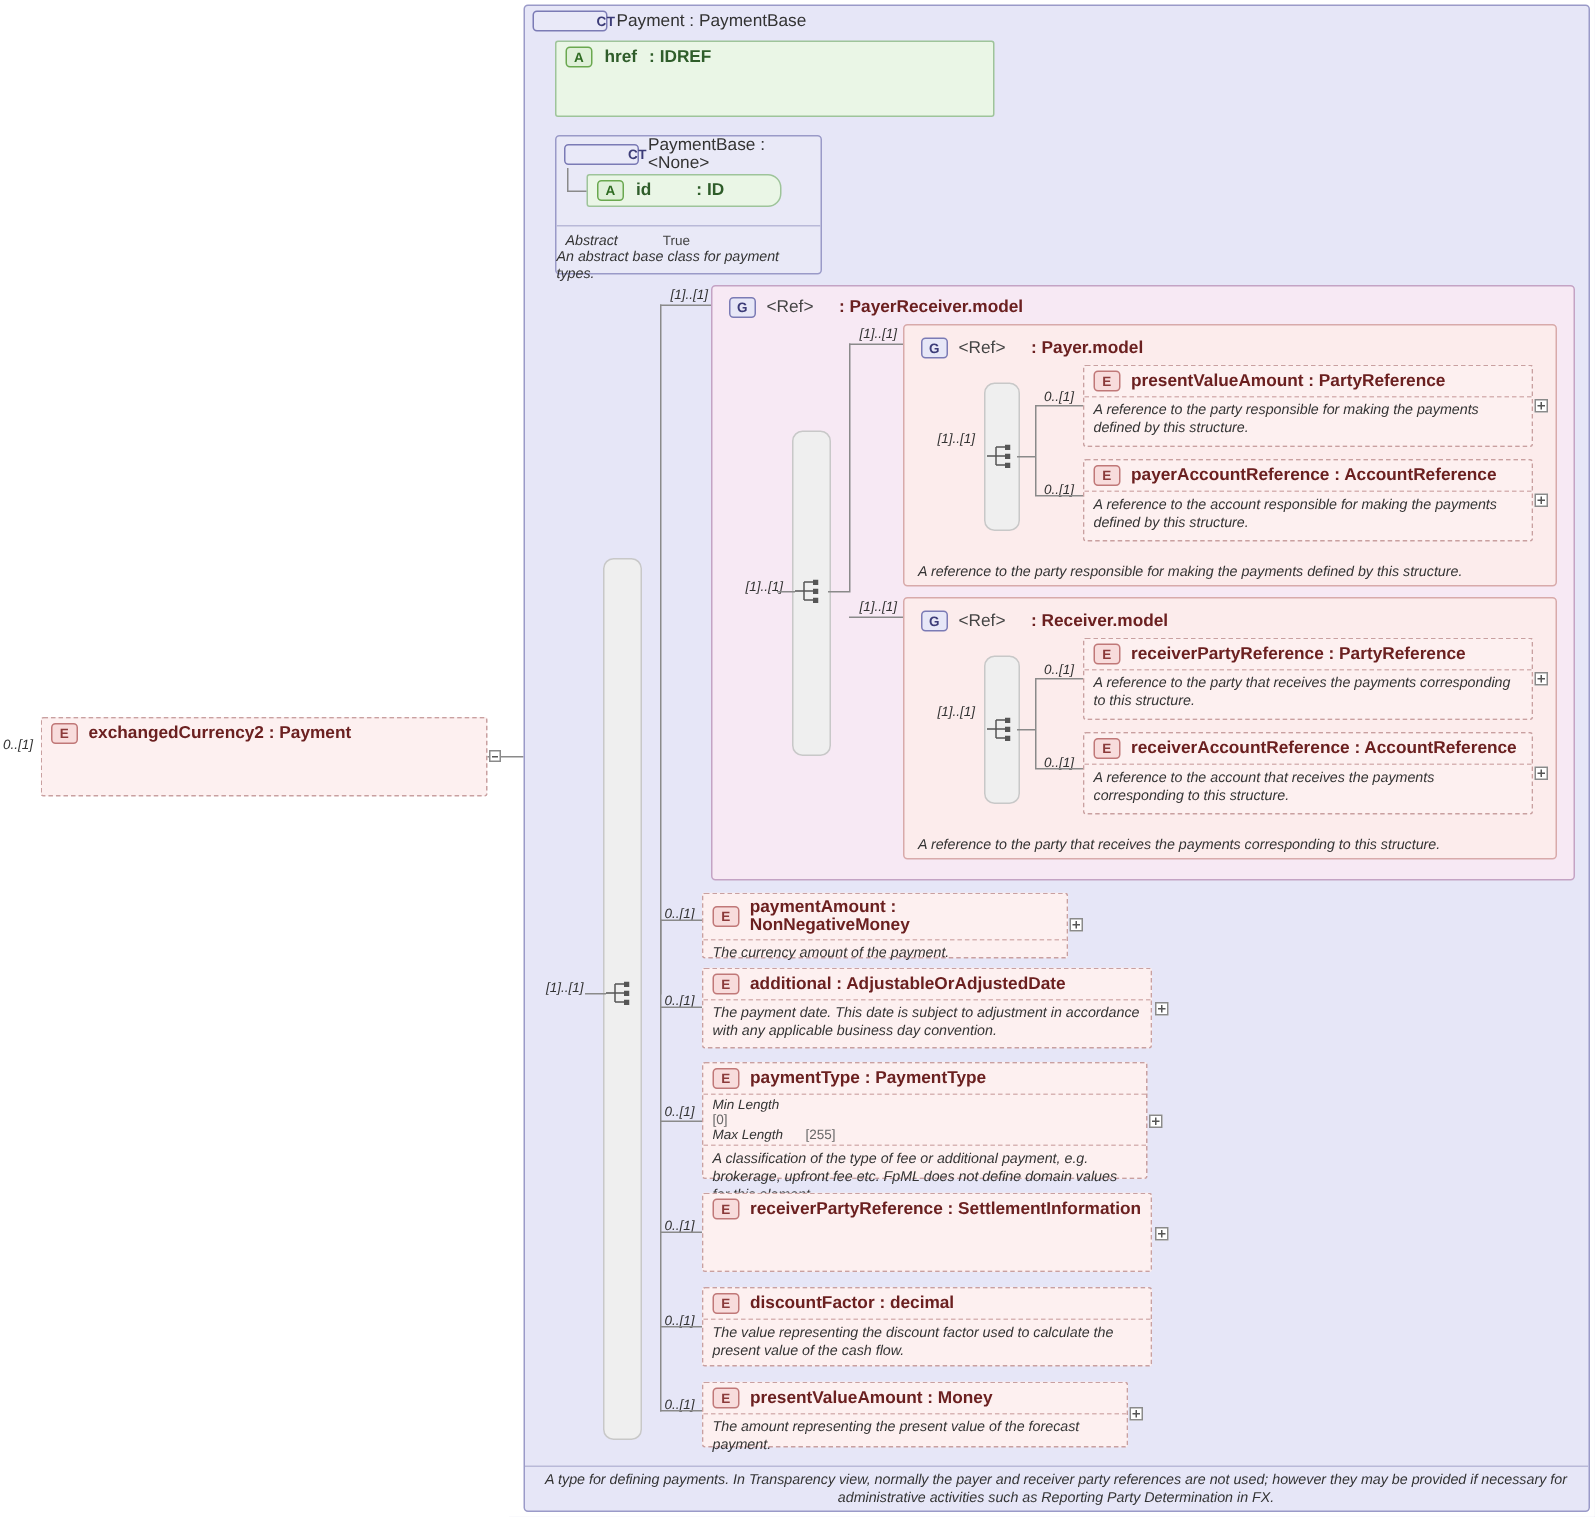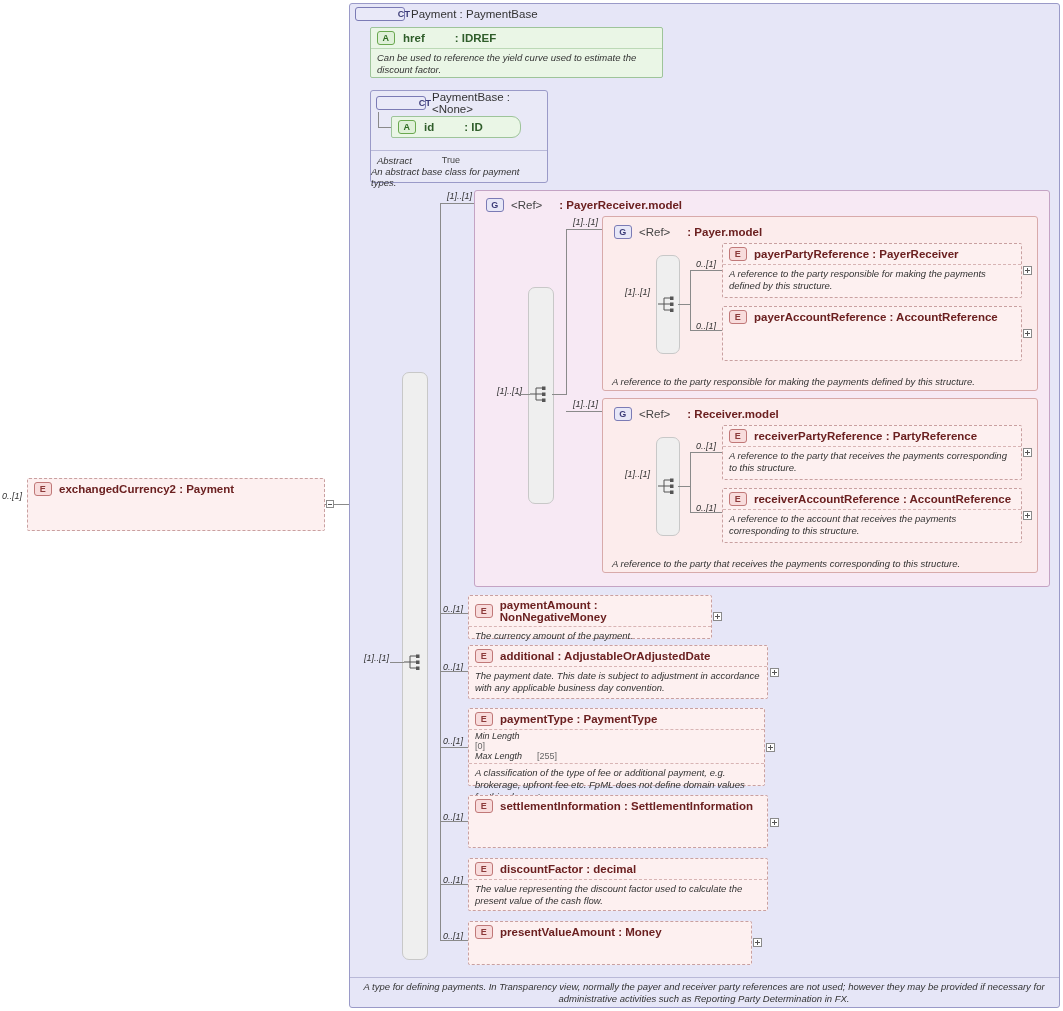--- a/index.html
+++ b/index.html
@@ -226,23 +226,22 @@
 
   <div class="abs title-row" style="left:355px; top:6px; width:400px; height:16px;">
     <span class="badge badge-ct">CT</span>
     <span>Payment : PaymentBase</span>
   </div>
 
   <div class="abs attr-box" style="left:370px; top:27px; width:293px; height:51px;">
     <div class="attr-title">
       <span class="badge badge-a">A</span>
       <span>href</span>
-      <span style="margin-left:22px;">: IDREF</span>
-    </div>
-    <div class="attr-desc">Can be used to reference the yield curve used to estimate the discount factor.</div>
+      <span style="">: IDREF</span>
+    </div>
   </div>
 
   <div class="abs" style="left:370px; top:90px; width:178px; height:93px; border:1px solid #9a9ac8; background:#e9e9f7; border-radius:3px;"></div>
   <div class="abs title-row" style="left:376px; top:95px; width:165px; height:15px;">
     <span class="badge badge-ct">CT</span>
     <span>PaymentBase : &lt;None&gt;</span>
   </div>
 
   <div class="abs" style="left:391px; top:116px; width:130px; height:22px; border:1px solid #9ec49a; background:#eaf6e6; border-radius:2px 9px 9px 2px;">
     <div class="attr-title" style="padding-top:3px;">
@@ -331,35 +330,36 @@
       <rect x="12" y="0.5" width="3.5" height="3.5" fill="#555"></rect>
       <rect x="12" y="6.5" width="3.5" height="3.5" fill="#555"></rect>
       <rect x="12" y="12.5" width="3.5" height="3.5" fill="#555"></rect>
     </svg>
   </div>
   <div class="mult" style="left:625px; top:287px;">[1]..[1]</div>
 
   <div class="abs elem-box" style="left:722px; top:243px; width:300px; height:55px;">
     <div class="elem-title">
       <span class="badge badge-e">E</span>
-      <span>payerPartyReference : PayerReceiver</span>
+      <span>presentValueAmount : PartyReference</span>
     </div>
     <div class="elem-desc">A reference to the party responsible for making the payments defined by this structure.</div>
   </div>
   <div class="mult" style="left:696px; top:259px;">0..[1]</div>
   <div class="plusbox" style="left:1023px; top:266px;"></div>
   <div class="ln ln-h" style="left:690px; top:270px; width:32px;"></div>
   <div class="ln ln-v" style="left:690px; top:270px; height:60px;"></div>
   <div class="ln ln-h" style="left:678px; top:304px; width:12px;"></div>
 
   <div class="abs elem-box" style="left:722px; top:306px; width:300px; height:55px;">
     <div class="elem-title">
       <span class="badge badge-e">E</span>
       <span>payerAccountReference : AccountReference</span>
     </div>
+    <div class="elem-desc">A reference to the account responsible for making the payments defined by this structure.</div>
   </div>
   <div class="mult" style="left:696px; top:321px;">0..[1]</div>
   <div class="plusbox" style="left:1023px; top:329px;"></div>
   <div class="ln ln-h" style="left:690px; top:330px; width:32px;"></div>
 
   <div class="abs grp-box" style="left:602px; top:398px; width:436px; height:175px;"></div>
   <div class="abs grp-title" style="left:608px; top:403px;">
     <span class="badge badge-g">G</span>
     <span class="plain">&lt;Ref&gt;</span>
     <span style="margin-left:10px;">: Receiver.model</span>
@@ -447,21 +447,21 @@
     </div>
     <div class="elem-desc" style="margin-top:2px;">A classification of the type of fee or additional payment, e.g. brokerage, upfront fee etc. FpML does not define domain values for this element.</div>
   </div>
   <div class="mult" style="left:443px; top:736px;">0..[1]</div>
   <div class="plusbox" style="left:766px; top:743px;"></div>
   <div class="ln ln-h" style="left:440px; top:747px; width:28px;"></div>
 
   <div class="abs elem-box" style="left:468px; top:795px; width:300px; height:53px;">
     <div class="elem-title">
       <span class="badge badge-e">E</span>
-      <span>settlementInformation : SettlementInformation</span>
+      <span>receiverPartyReference : SettlementInformation</span>
     </div>
   </div>
   <div class="mult" style="left:443px; top:812px;">0..[1]</div>
   <div class="plusbox" style="left:770px; top:818px;"></div>
   <div class="ln ln-h" style="left:440px; top:821px; width:28px;"></div>
 
   <div class="abs elem-box" style="left:468px; top:858px; width:300px; height:53px;">
     <div class="elem-title">
       <span class="badge badge-e">E</span>
       <span>discountFactor : decimal</span>
@@ -469,20 +469,21 @@
     <div class="elem-desc">The value representing the discount factor used to calculate the present value of the cash flow.</div>
   </div>
   <div class="mult" style="left:443px; top:875px;">0..[1]</div>
   <div class="ln ln-h" style="left:440px; top:884px; width:28px;"></div>
 
   <div class="abs elem-box" style="left:468px; top:921px; width:284px; height:44px;">
     <div class="elem-title">
       <span class="badge badge-e">E</span>
       <span>presentValueAmount : Money</span>
     </div>
+    <div class="elem-desc">The amount representing the present value of the forecast payment.</div>
   </div>
   <div class="mult" style="left:443px; top:931px;">0..[1]</div>
   <div class="plusbox" style="left:753px; top:938px;"></div>
   <div class="ln ln-h" style="left:440px; top:940px; width:28px;"></div>
 
   <div class="ln ln-v" style="left:440px; top:613px; height:328px;"></div>
 
   <div class="abs sep-line" style="left:350px; top:977px; width:709px;"></div>
   <div class="footer-note" style="left:353px; top:981px; width:702px;text-align:center;">A type for defining payments. In Transparency view, normally the payer and receiver party references are not used; however they may be provided if necessary for administrative activities such as Reporting Party Determination in FX.</div>
 

